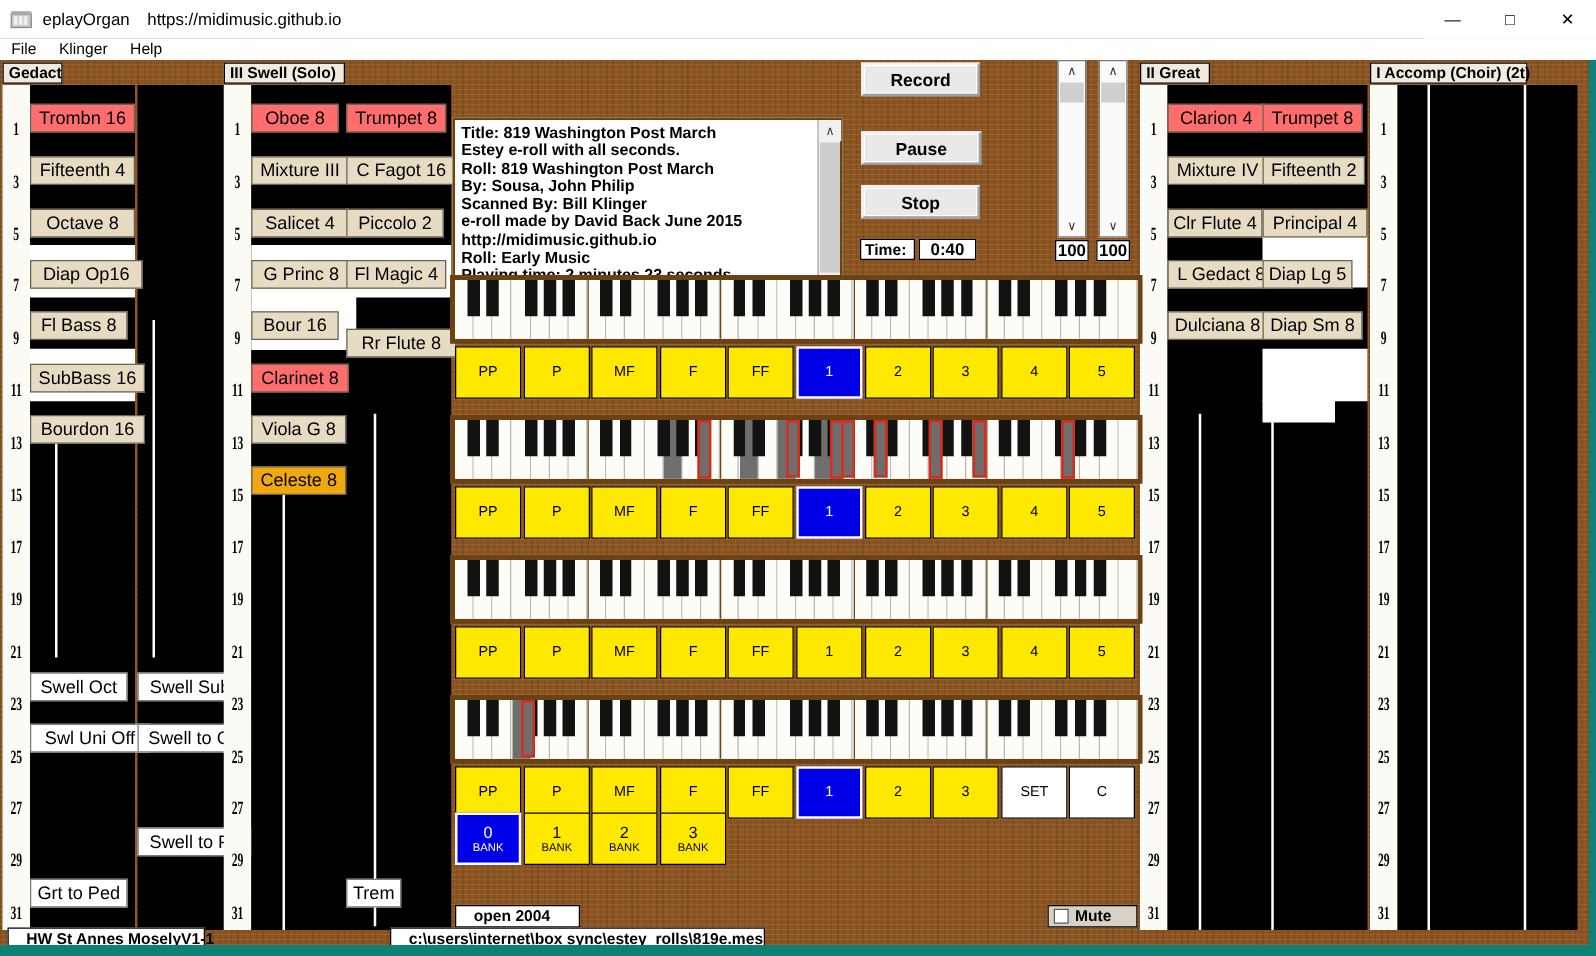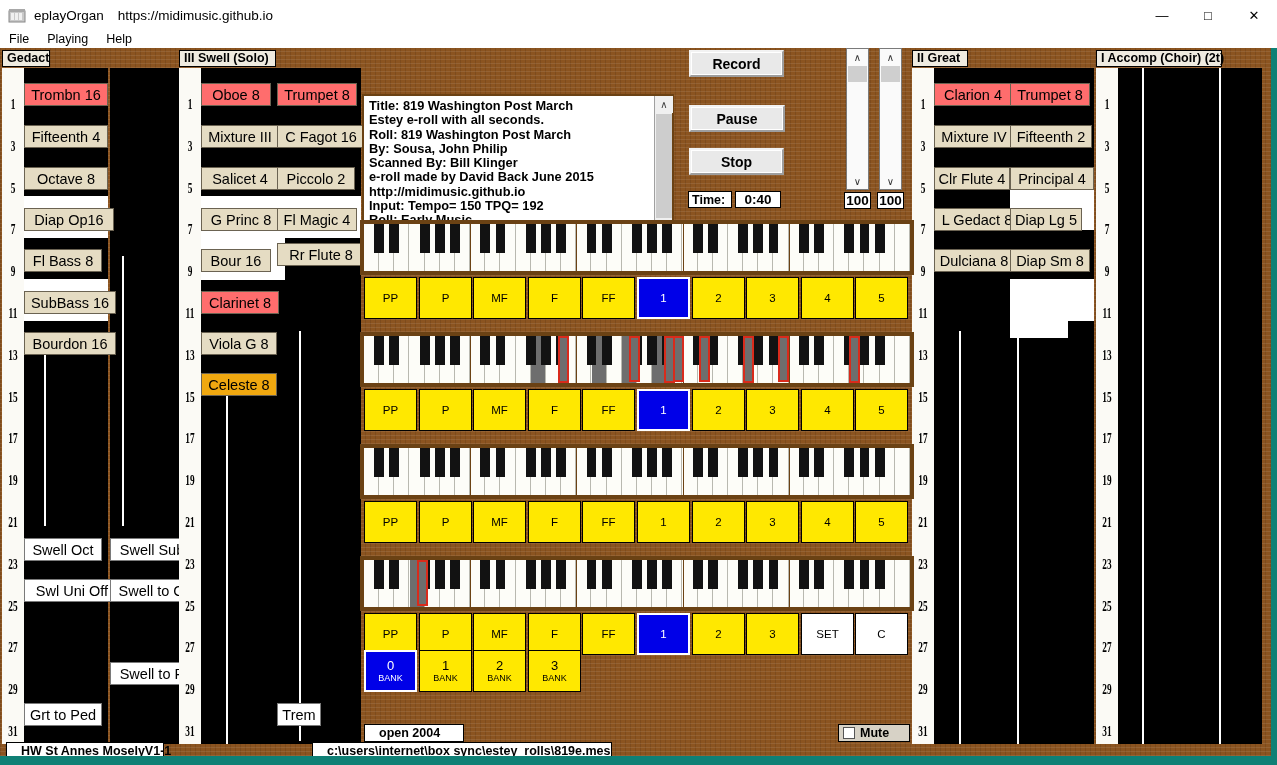--- a/index.html
+++ b/index.html
@@ -103,21 +103,21 @@
     <span class="tb-url">https://midimusic.github.io</span>
     <div class="wbtns">
       <div class="wbtn">—</div>
       <div class="wbtn">□</div>
       <div class="wbtn">✕</div>
     </div>
   </div>
 
   <div id="menubar">
     <div class="menuitem">File</div>
-    <div class="menuitem">Playing</div>
+    <div class="menuitem">Klinger</div>
     <div class="menuitem">Help</div>
   </div>
 
   <div id="wood">
     <div id="woodinner"></div>
   <div class="caption" style="left: 2px; top: 2px; width: 48px;">Gedact</div>
       <div class="numcol" style="left: 2px; top: 20px; width: 22px; height: 676px;">
         <span style="top: 28px;">1</span>
         <span style="top: 69.8px;">3</span>
         <span style="top: 111.6px;">5</span>
@@ -184,21 +184,21 @@
       <div class="stop tan" style="left: 201px; top: 119px; width: 78px;">Salicet 4</div>
       <div class="stop tan" style="left: 201px; top: 160px; width: 80px;">G Princ 8</div>
       <div class="stop tan" style="left: 201px; top: 201px; width: 70px;">Bour 16</div>
       <div class="stop red" style="left: 201px; top: 243px; width: 78px;">Clarinet 8</div>
       <div class="stop tan" style="left: 201px; top: 284px; width: 76px;">Viola G 8</div>
       <div class="stop orange" style="left: 201px; top: 325px; width: 76px;">Celeste 8</div>
       <div class="stop red" style="left: 277px; top: 35px; width: 80px;">Trumpet 8</div>
       <div class="stop tan" style="left: 277px; top: 77px; width: 88px;">C Fagot 16</div>
       <div class="stop tan" style="left: 277px; top: 119px; width: 78px;">Piccolo 2</div>
       <div class="stop tan" style="left: 277px; top: 160px; width: 80px;">Fl Magic 4</div>
-      <div class="stop tan" style="left: 277px; top: 195px; width: 88px;">Rr Flute 8</div>
+      <div class="stop tan" style="left: 277px; top: 215px; width: 88px;">Rr Flute 8</div>
       <div class="stop white" style="left: 277px; top: 655px; width: 44px;">Trem</div>
       <div class="caption" style="left: 912px; top: 2px; width: 56px;">II Great</div>
       <div class="numcol" style="left: 912px; top: 20px; width: 22px; height: 676px;">
         <span style="top: 28px;">1</span>
         <span style="top: 69.8px;">3</span>
         <span style="top: 111.6px;">5</span>
         <span style="top: 153.4px;">7</span>
         <span style="top: 195.2px;">9</span>
         <span style="top: 237px;">11</span>
         <span style="top: 278.8px;">13</span>
@@ -254,21 +254,20 @@
       <div class="stoprod" style="left: 1219px; top: 20px; height: 676px;"></div>
       <div id="infowrap">
         <div id="infotext">
           <div>Title: 819  Washington Post March</div>
           <div>Estey e-roll with all seconds.</div>
           <div>Roll: 819  Washington Post March</div>
           <div>By:  Sousa, John Philip</div>
           <div>Scanned By: Bill Klinger</div>
           <div>e-roll made by David Back June 2015</div>
           <div>http://midimusic.github.io</div>
-          <div>Input: Tempo= 150 TPQ= 192</div>
           <div>Roll: Early Music</div>
           <div>Playing time: 2 minutes 23 seconds</div>
         </div>
         <div id="infovscroll">
           <div class="sb-arrow" style="top: 0px;">∧</div>
           <div class="sb-thumb" style="top: 18px; height: 104px;"></div>
           <div class="sb-arrow" style="bottom: 0px;">∨</div>
         </div>
       </div>
       <div id="infohscroll">

